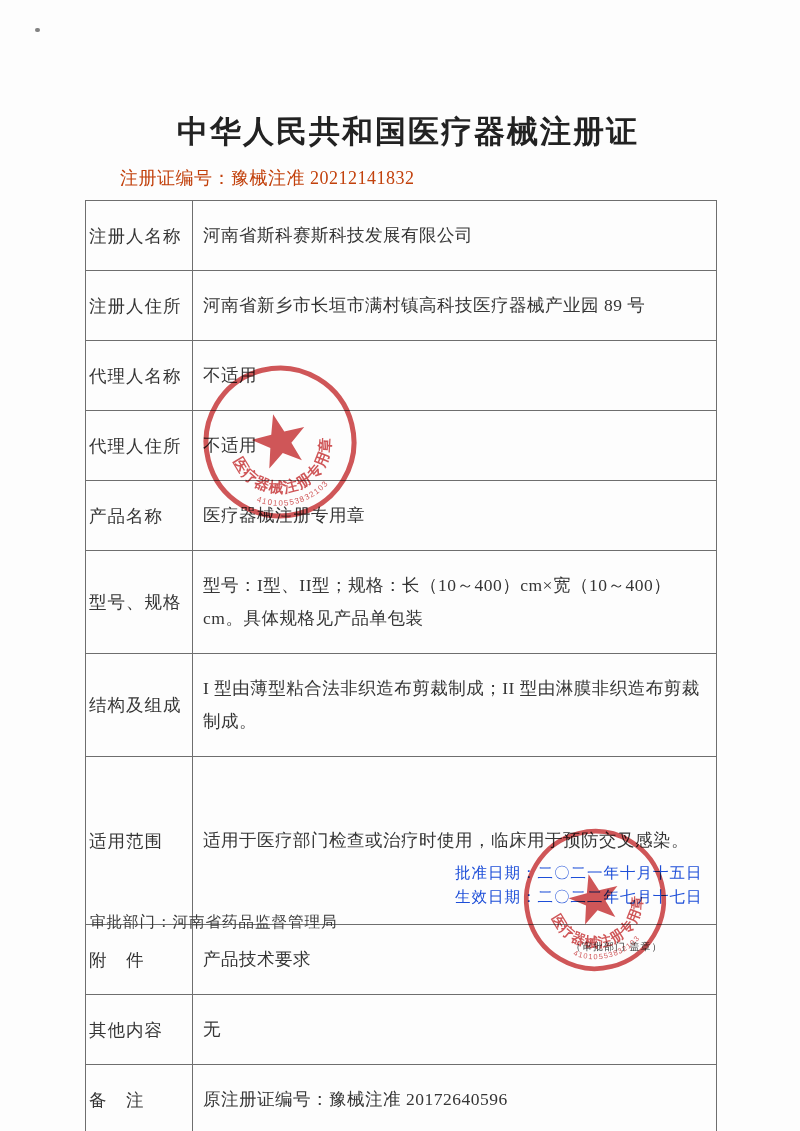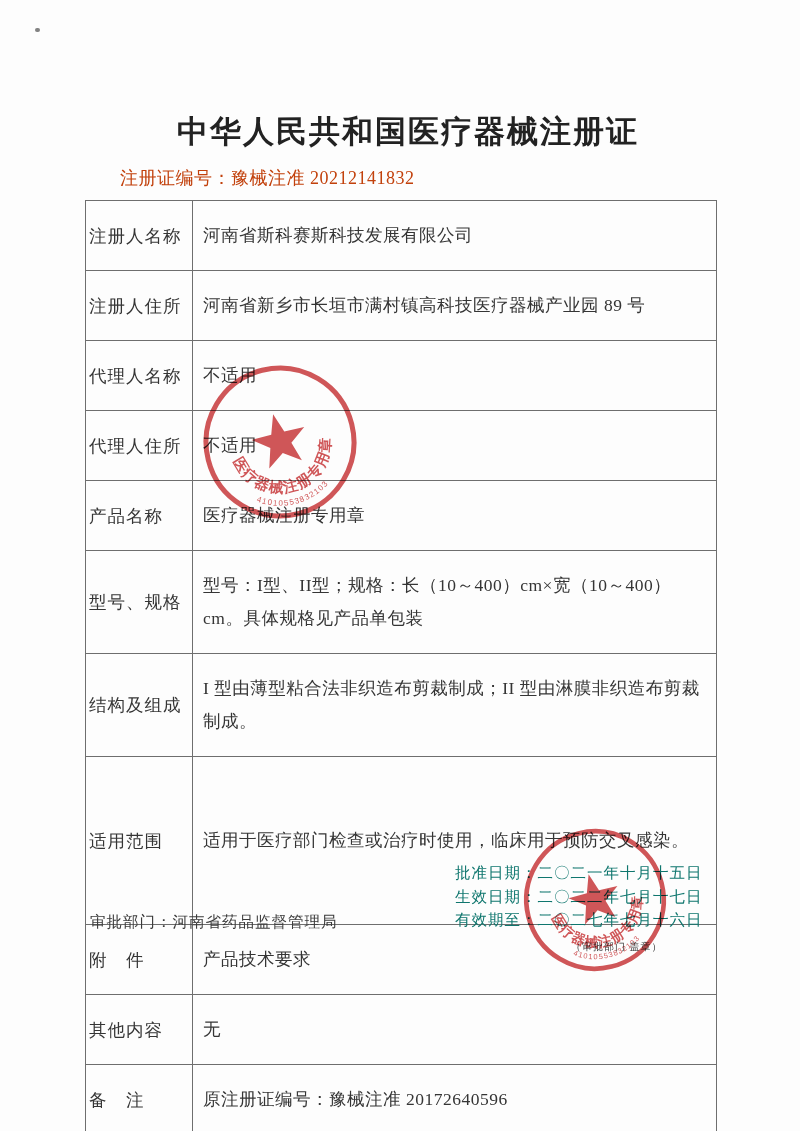--- a/index.html
+++ b/index.html
@@ -39,21 +39,21 @@
   .ctable tr:nth-child(4){height:42px;}
   .ctable tr:nth-child(5){height:38px;}
   .ctable tr:nth-child(6){height:44px;}
   .ctable tr:nth-child(7){height:63px;}
   .ctable tr:nth-child(8){height:168px;}
   .ctable tr:nth-child(9){height:45px;}
   .ctable tr:nth-child(10){height:40px;}
   .ctable tr:nth-child(11){height:30px;}
   .ctable tr:nth-child(12){height:40px;}
   .dept{position:absolute;left:90px;top:912px;font-size:15.5px;letter-spacing:1px;color:#3a3a3a;}
-  .dates{position:absolute;left:455px;top:861px;font-size:15.5px;line-height:23.5px;letter-spacing:1px;color:#0f766e;}
+  .dates{position:absolute;left:455px;top:861px;font-size:15.5px;line-height:23.5px;letter-spacing:1px;color:#1d4ed8;}
   .seal-note{position:absolute;left:571px;top:940px;font-size:10px;letter-spacing:1px;color:#3c3c3c;}
   .stamp{position:absolute;mix-blend-mode:multiply;opacity:.85;pointer-events:none;}
   .stamp-upper{left:196px;top:358px;width:168px;height:168px;}
   .stamp-lower{left:517px;top:822px;width:156px;height:156px;}
 </style>
 </head>
 <body>
 
 <div class="page">
 
@@ -118,23 +118,20 @@
     <span>审批部门：</span><span>河南省药品监督管理局</span>
   </div>
 
   <div class="dates">
     <div>
       <span>批准日期：</span><span>二〇二一年十月十五日</span>
     </div>
     <div>
       <span>生效日期：</span><span>二〇二二年七月十七日</span>
     </div>
-    <div>
-      <span>有效期至：</span><span>二〇二七年七月十六日</span>
-    </div>
   </div>
 
   <div class="seal-note">（审批部门 盖章）</div>
 
   <svg width="0" height="0" style="position:absolute" aria-hidden="true">
     <defs>
       <g id="stamp-def">
         <g transform="rotate(-14 100 100)" fill="#c9393b">
           <circle cx="100" cy="100" r="88" fill="none" stroke="#c9393b" stroke-width="6"></circle>
           <path id="arc-top" d="M 100,168 A 68,68 0 1 1 99.99,168" fill="none"></path>

